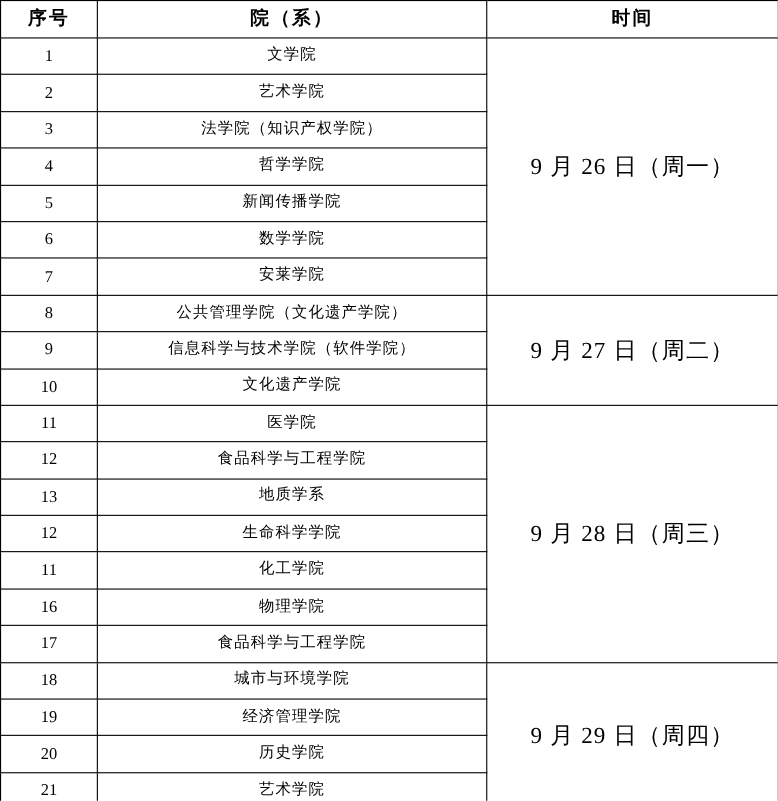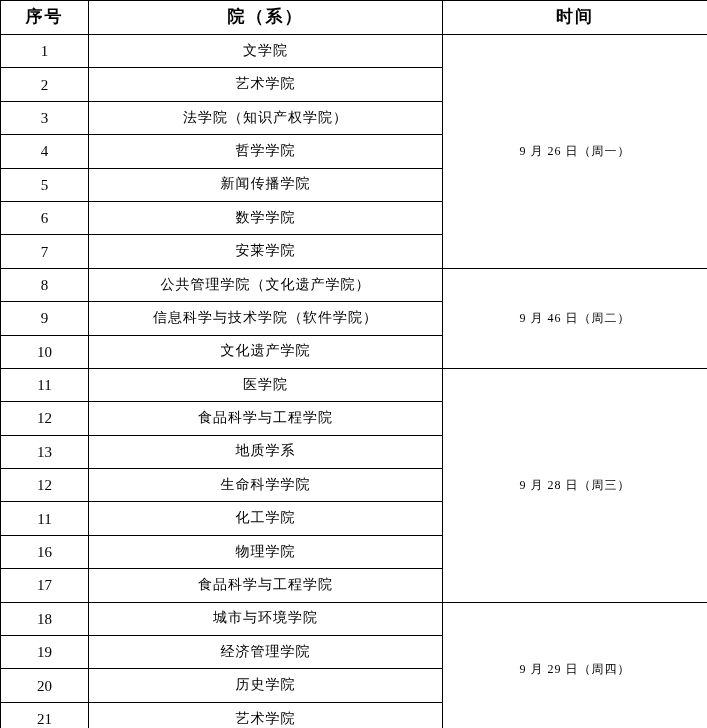--- a/index.html
+++ b/index.html
@@ -42,21 +42,21 @@
     font-weight: normal;
   }
   #schedule-table tbody td.index-cell {
     font-size: 15px;
     letter-spacing: 0;
   }
   #schedule-table tbody td.college-cell {
     letter-spacing: 1px;
   }
   #schedule-table tbody td.time-cell {
-    font-size: 12px;
+    font-size: 21px;
     letter-spacing: 1px;
   }
 </style>
 </head>
 <body>
 
 <table id="schedule-table">
   <colgroup>
     <col class="col-index">
     <col class="col-college">
@@ -96,21 +96,21 @@
       <td class="college-cell">数学学院</td>
     </tr>
     <tr>
       <td class="index-cell">7</td>
       <td class="college-cell">安莱学院</td>
     </tr>
 
     <tr>
       <td class="index-cell">8</td>
       <td class="college-cell">公共管理学院（文化遗产学院）</td>
-      <td class="time-cell" rowspan="3">9 月 46 日（周二）</td>
+      <td class="time-cell" rowspan="3">9 月 27 日（周二）</td>
     </tr>
     <tr>
       <td class="index-cell">9</td>
       <td class="college-cell">信息科学与技术学院（软件学院）</td>
     </tr>
     <tr>
       <td class="index-cell">10</td>
       <td class="college-cell">文化遗产学院</td>
     </tr>
 

